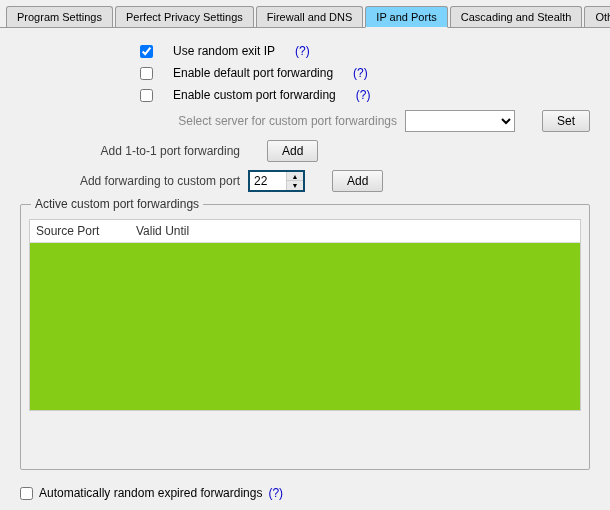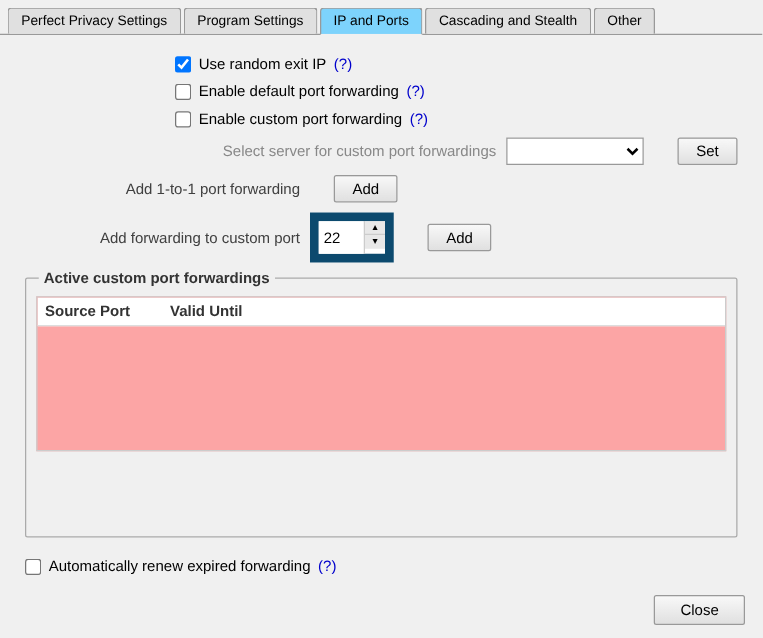--- a/index.html
+++ b/index.html
@@ -51,21 +51,21 @@
       flex: 1;
       padding: 16px 20px 10px 20px;
       display: flex;
       flex-direction: column;
       gap: 8px;
     }
     
     .checkbox-row {
       display: flex;
       align-items: center;
-      gap: 6px;
+      gap: 20px;
       margin-left: 120px;
     }
     .checkbox-row input[type="checkbox"] {
       width: 13px;
       height: 13px;
     }
     .checkbox-label {
       font-size: 12px;
     }
     .help-link {
@@ -113,23 +113,23 @@
     }
     .port-label {
       flex: 0 0 220px;
       text-align: right;
       color: #404040;
       font-size: 12px;
     }
     .spin-wrap {
       display: flex;
       align-items: flex-end;
-      border: 7px solid #0c4a6e;
+      border: 2px solid #0c4a6e;
       background: #fff;
-      height: 40px;
+      height: 22px;
     }
     .spin-input {
       width: 36px;
       border: none;
       outline: none;
       font-size: 12px;
       padding: 0 4px;
       height: 100%;
     }
     .spin-btns {
@@ -161,29 +161,27 @@
       flex: 1;
     }
     .group-legend {
       position: absolute;
       top: -8px;
       left: 10px;
       background: #f0f0f0;
       padding: 0 4px;
       font-size: 12px;
       color: #333;
-      font-weight: bold;
     }
     .table-area {
       border: 1px solid #ccc;
-      background: #fca5a5;
-      height: 124px;
+      background: #84cc16;
+      height: 192px;
       margin-top: 8px;
       overflow: hidden;
-      font-weight: bold;
     }
     .table-header {
       display: flex;
       background: #fff;
       border-bottom: 1px solid #ddd;
       padding: 4px 6px;
     }
     .col-source { flex: 0 0 100px; font-size: 12px; color: #333; }
     .col-dest { flex: 0 0 110px; font-size: 12px; color: #333; }
     .col-valid { flex: 1; font-size: 12px; color: #333; }
@@ -207,22 +205,23 @@
       cursor: pointer;
       border-radius: 2px;
     }
   </style>
 </head>
 <body>
 
 <div class="window">
 
   <div class="tab-bar">
+    <div class="tab">Program Settings</div>
     <div class="tab">Perfect Privacy Settings</div>
-    <div class="tab">Program Settings</div>
+    <div class="tab">Firewall and DNS</div>
     <div class="tab active">IP and Ports</div>
     <div class="tab">Cascading and Stealth</div>
     <div class="tab">Other</div>
   </div>
 
   <div class="content">
 
     <div class="checkbox-row">
       <input type="checkbox" checked="" style="">
       <span class="checkbox-label">Use random exit IP</span>
@@ -269,21 +268,18 @@
       <div class="table-area">
         <div class="table-header">
           <span class="col-source">Source Port</span>
           <span class="col-valid">Valid Until</span>
         </div>
       </div>
     </div>
 
     <div class="bottom-row">
       <input type="checkbox" style="">
-      <span class="checkbox-label">Automatically renew expired forwarding</span>
+      <span class="checkbox-label">Automatically random expired forwardings</span>
       <a class="help-link">(?)</a>
     </div>
   </div>
 
-  <div class="footer">
-    <button class="close-btn">Close</button>
-  </div>
 </div>
 
 </body></html>

